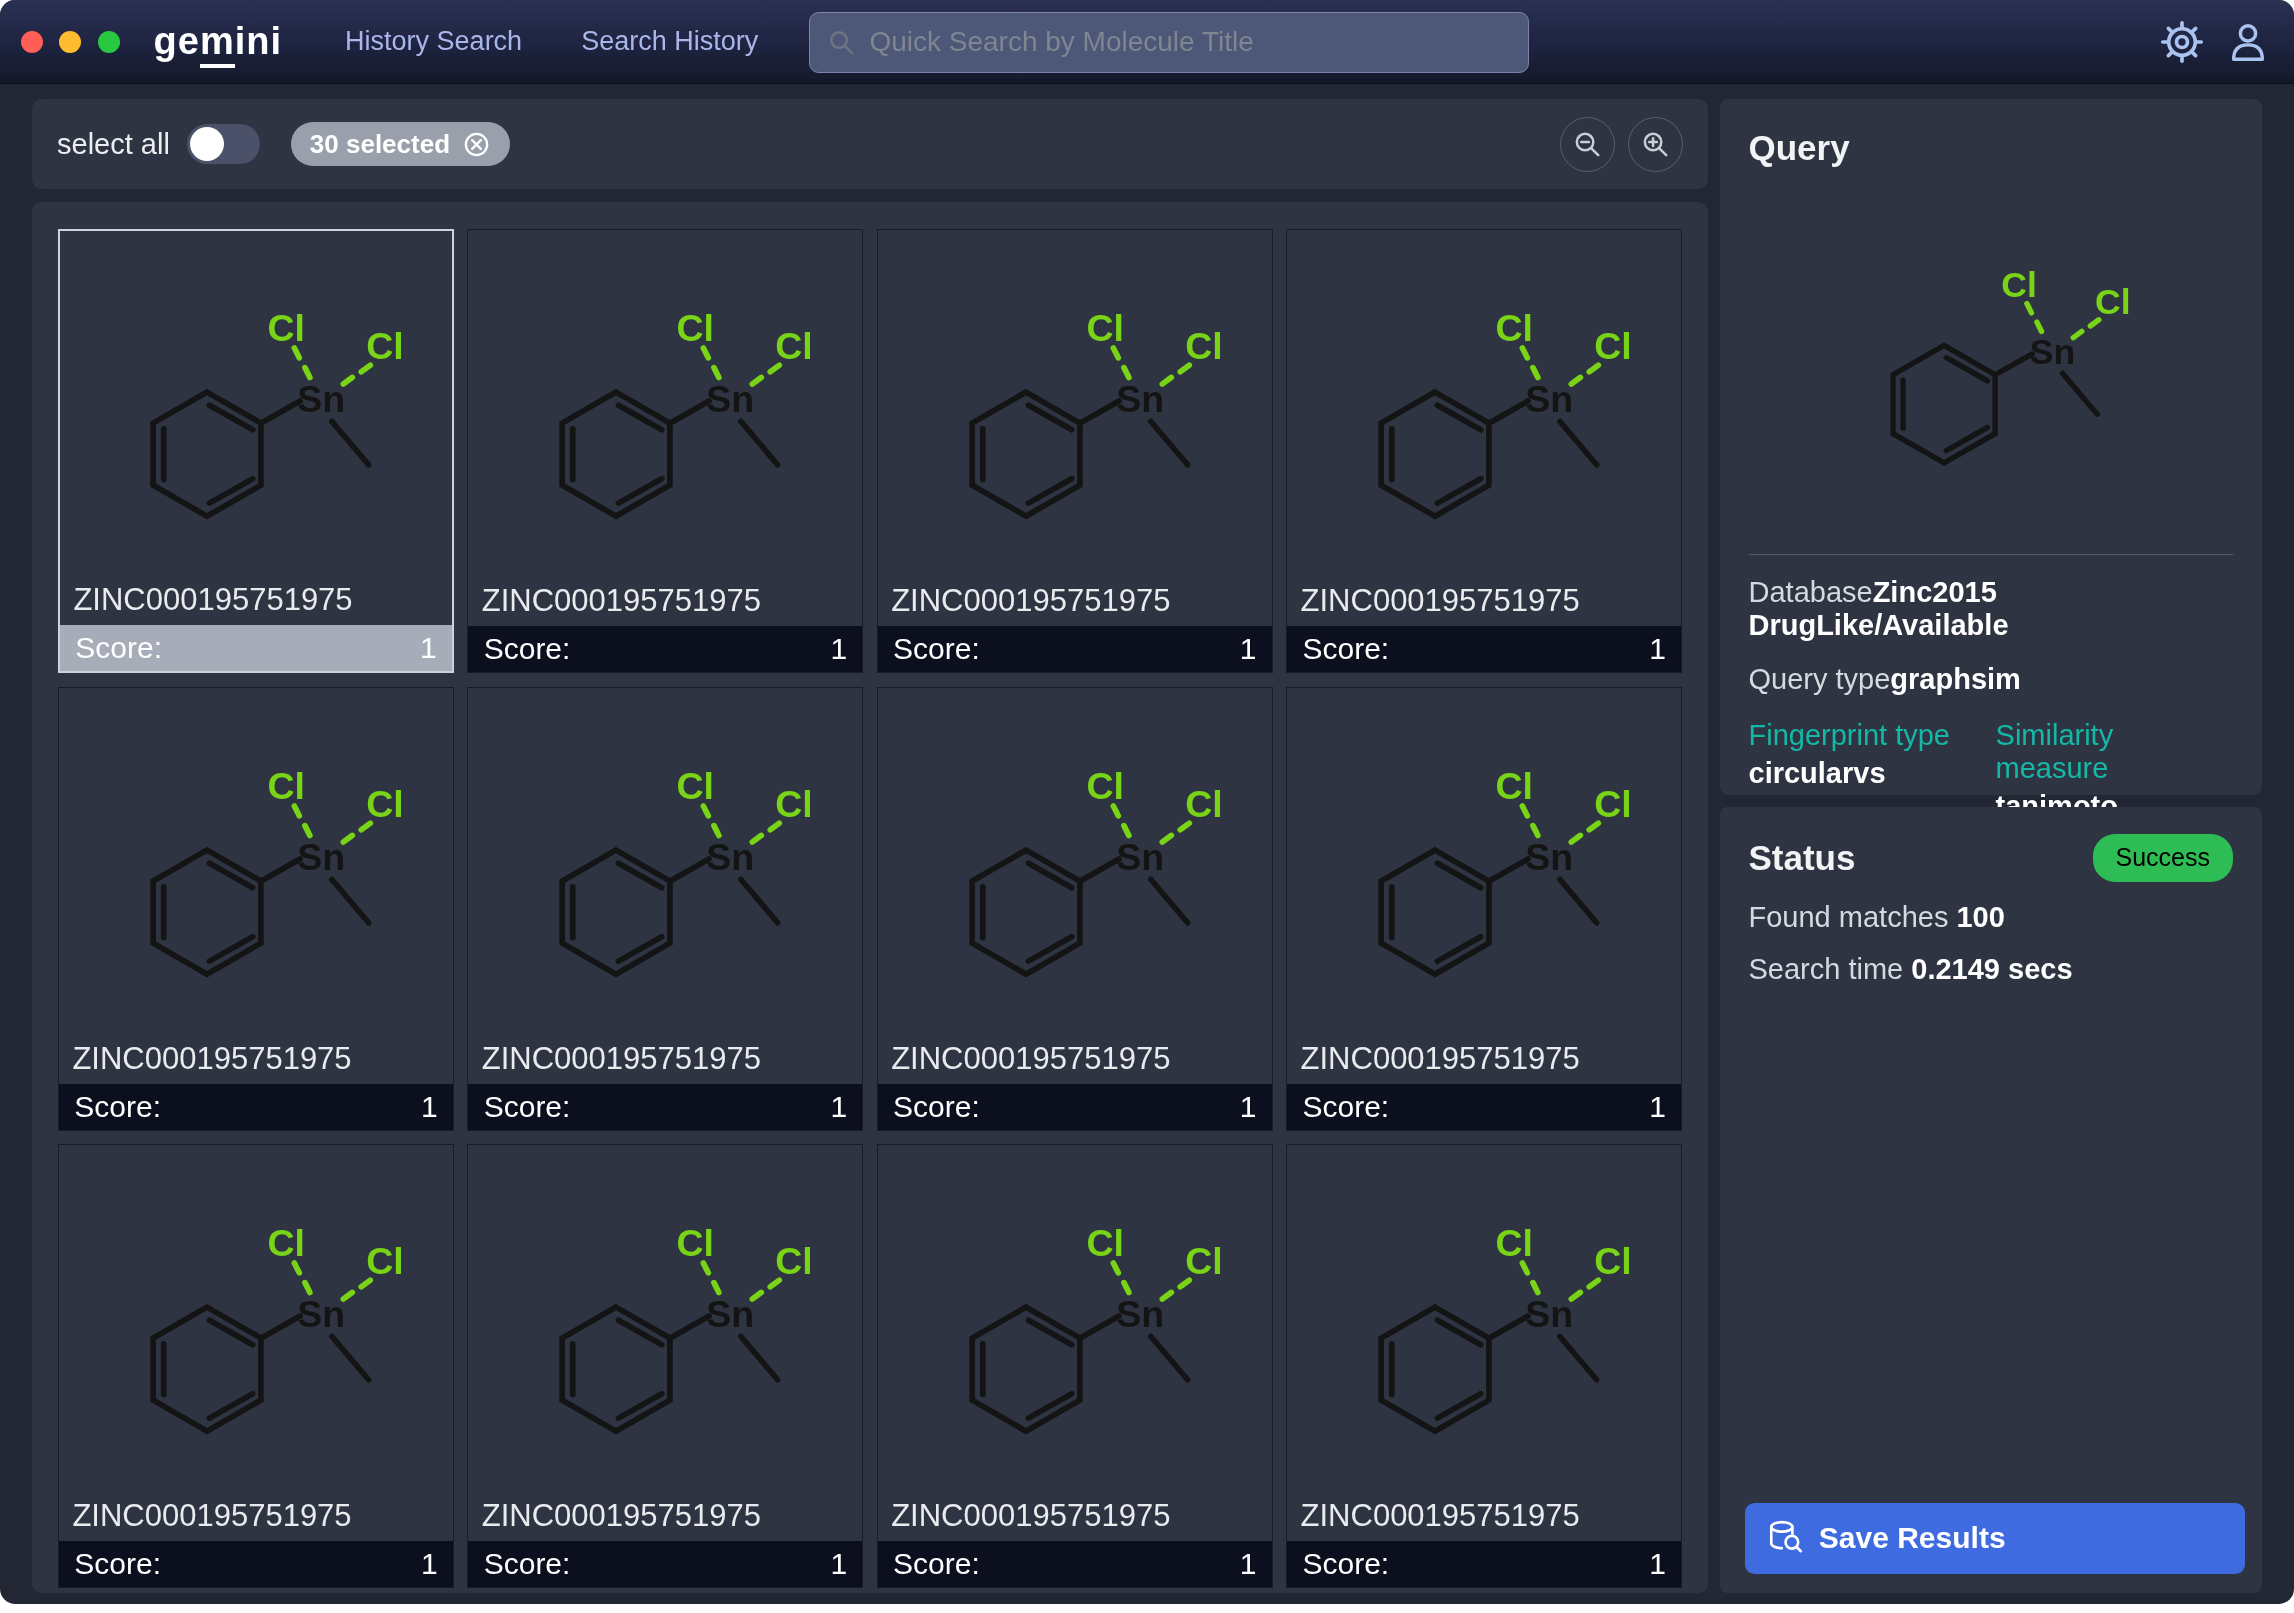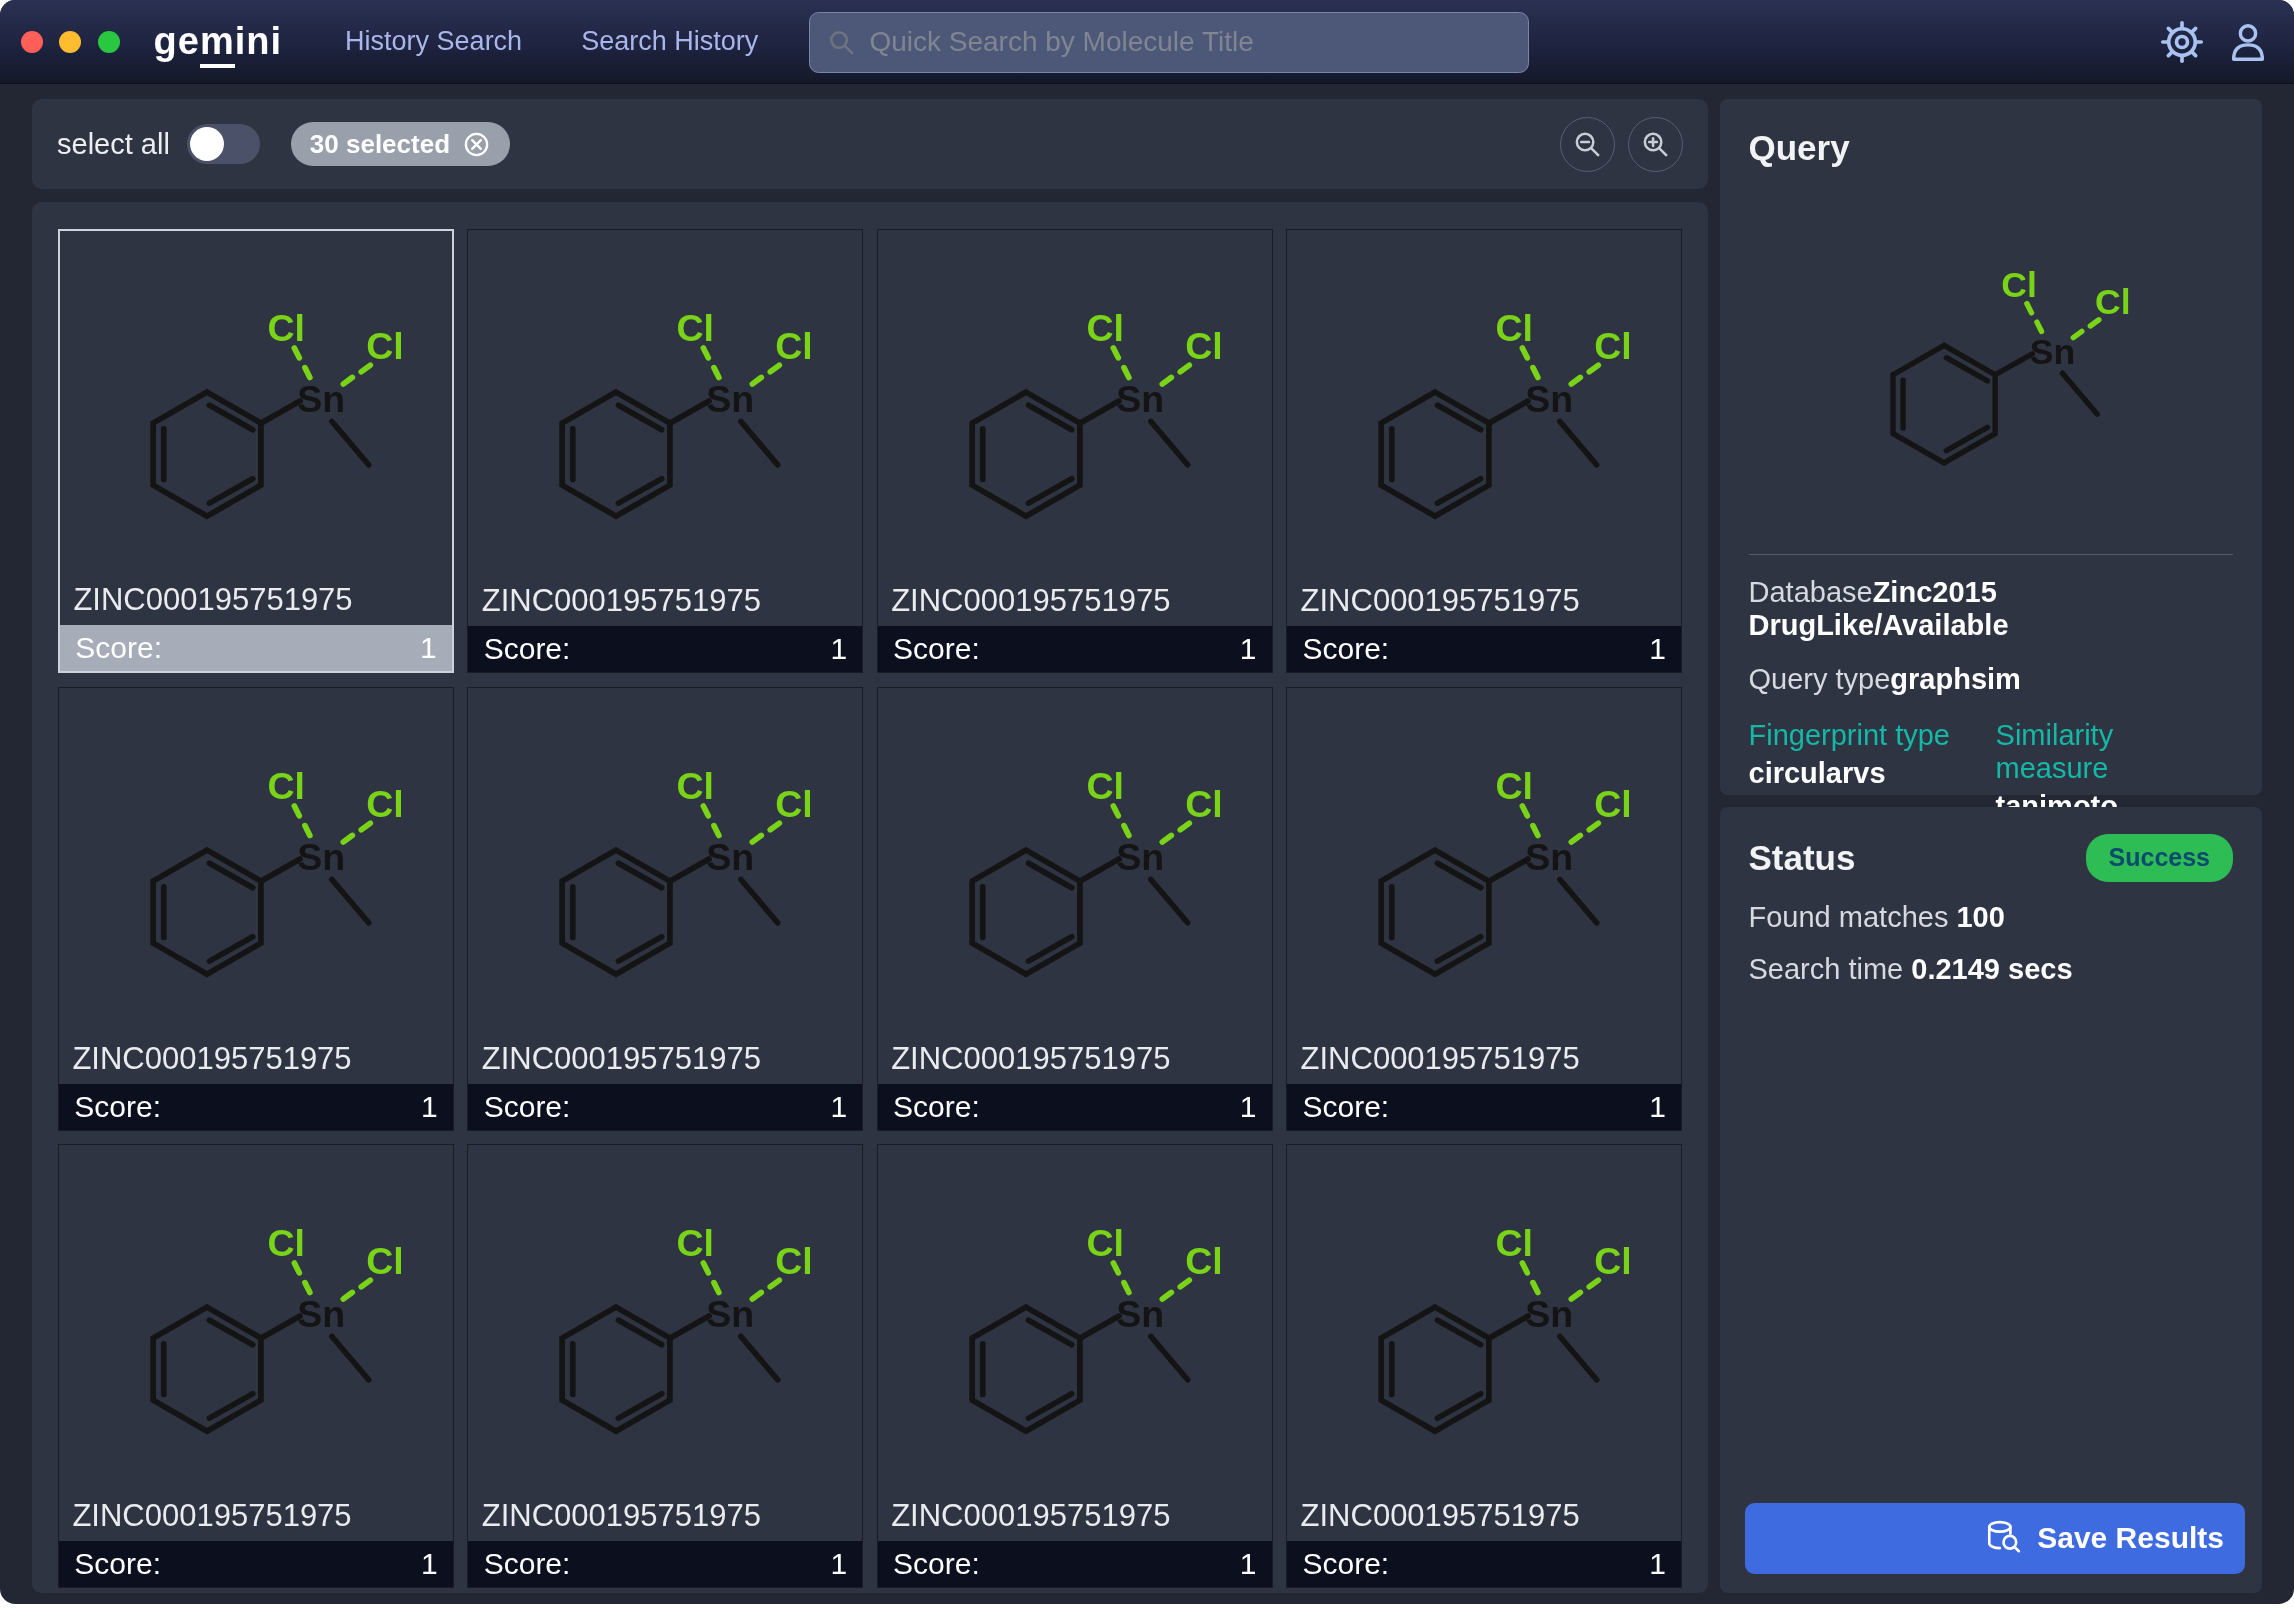--- a/index.html
+++ b/index.html
@@ -75,21 +75,21 @@
   .qmol { height:380px; display:flex; align-items:center; justify-content:center; }
   .qdivider { border:none; border-top:1px solid #565c6b; margin:5.7px 0 0 0; }
   .frow { margin-top:21px; color:#d6d9df; font-size:29px; }
   .frow b { color:#ffffff; }
   .frow.gap b { margin-left:8.6px; }
   .fstack { margin-top:23px; display:grid; grid-template-columns:1fr 1fr; column-gap:9.6px; }
   .fstack .lbl { color:#14b8a6; font-size:29px; }
   .fstack .val { color:#ffffff; font-size:29px; font-weight:bold; margin-top:5.7px; }
   .spanel { flex:1; padding:27px 29px; border-radius:7.6px; position:relative; }
   .sthead { display:flex; align-items:center; justify-content:space-between; }
-  .badge { background:#2ebd55; color:#0c4a6e; font-size:25px; font-weight:bold; border-radius:22px; padding:9.6px 23px; }
+  .badge { background:#2ebd55; color:#000000; font-size:25px; font-weight:normal; border-radius:22px; padding:9.6px 23px; }
   .strow { margin-top:19px; color:#d6d9df; font-size:29px; }
   .strow b { color:#ffffff; }
   .savebtn {
     position:absolute; left:25px; right:17px; bottom:19px; height:71px;
     background:#3e6be0; border:none; border-radius:9.6px; cursor:pointer;
     display:flex; align-items:center; gap:15.3px; padding:0 21px;
     color:#ffffff; font-size:30px; font-weight:bold; font-family:"Liberation Sans", sans-serif;
   }
 </style>
 </head>
@@ -554,21 +554,21 @@
       </section>
       <section class="spanel panel">
         <div class="sthead">
           <h2>Status</h2>
           <span class="badge" style="background: rgb(46, 189, 85);">Success</span>
         </div>
         <div id="strows">
             <div class="strow"><span>Found matches</span> <b>100</b></div>
             <div class="strow"><span>Search time</span> <b>0.2149 secs</b></div>
           </div>
-        <button class="savebtn" style="background: rgb(62, 107, 224); justify-content: flex-end;">
+        <button class="savebtn" style="background: rgb(62, 107, 224);">
           <svg width="38" height="38" viewBox="0 0 36 36" fill="none" stroke="#ffffff" stroke-width="2.5" stroke-linecap="round">
             <ellipse cx="15" cy="7.5" rx="10" ry="4.5"></ellipse>
             <path d="M5 7.5 v15.5 c0 2.6 4.5 4.6 10 4.6"></path>
             <path d="M25 7.5 v6.5"></path>
             <circle cx="24.5" cy="22" r="6"></circle>
             <line x1="29" y1="26.5" x2="33" y2="30.5"></line>
           </svg>
           <span>Save Results</span>
         </button>
       </section>

